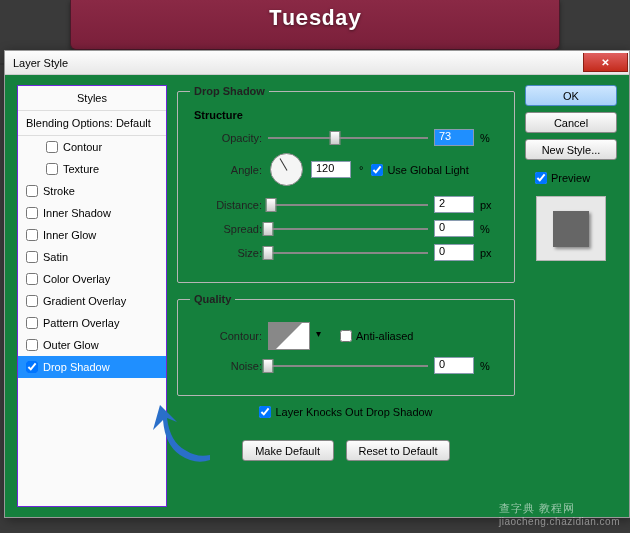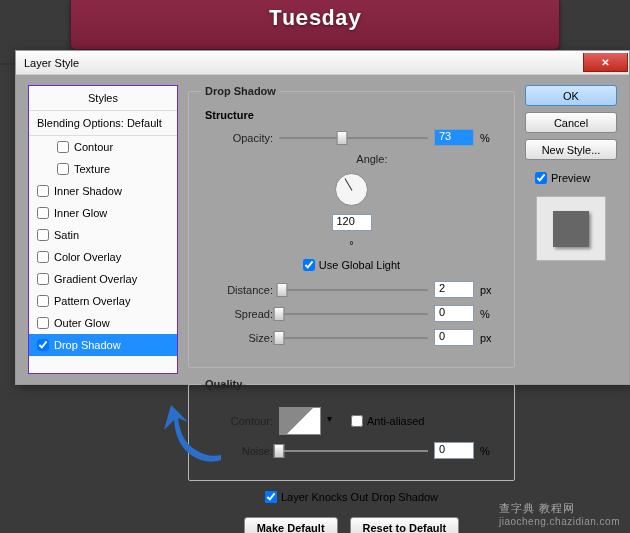--- a/index.html
+++ b/index.html
@@ -2,21 +2,21 @@
 <html><head>
 <meta charset="utf-8">
 <style>
 * { margin: 0; padding: 0; box-sizing: border-box; font-family: Tahoma, Arial, sans-serif; font-size: 11px; }
 body { background: #3a3a3a; width: 630px; height: 533px; position: relative; }
 
 .banner { position: relative; width: 100%; height: 65px; border-bottom: 2px solid #333; }
 .banner-inner { margin: 0 70px; height: 50px; background: linear-gradient(180deg, #8a2945, #7a1f3a); border-radius: 0 0 6px 6px; border: 1px solid #4a1a2a; border-top: none; box-shadow: 0 2px 4px rgba(0,0,0,.4); text-align: center; }
 .banner-text { color: #fff; font-size: 22px; font-weight: bold; line-height: 40px; text-shadow: 0 1px 3px rgba(0,0,0,.5); font-family: Liberation Mono, monospace; }
 
-.dialog { position: absolute; top: 50px; left: 15px; right: 0; height: 335px; background: #a3a3a3; border: 1px solid #999; box-shadow: 2px 2px 10px rgba(0,0,0,.4); }
+.dialog { position: absolute; top: 50px; left: 4px; right: 0; height: 468px; background: #15803d; border: 1px solid #999; box-shadow: 2px 2px 10px rgba(0,0,0,.4); }
 .titlebar { height: 24px; background: linear-gradient(180deg, #fdfdfd, #e8e8e8); border-bottom: 1px solid #ccc; display: flex; align-items: center; justify-content: space-between; padding-left: 8px; }
 .titlebar-close { width: 45px; height: 19px; background: linear-gradient(180deg, #e06060, #c42b1c); border: 1px solid #8a1f14; border-top: none; display: flex; align-items: center; justify-content: center; color: #fff; font-size: 10px; margin-right: 1px; }
 .titlebar-close::before { content: "✕"; font-weight: bold; }
 
 .body-area { display: flex; padding: 10px 12px; gap: 10px; height: calc(100% - 24px); position: relative; }
 
 .styles-panel { width: 150px; border: 1px solid #6d28d9; background: #fafafa; display: flex; flex-direction: column; }
 .styles-header { padding: 6px 8px; text-align: center; border-bottom: 1px solid #ddd; }
 .styles-subheader { padding: 6px 8px; border-bottom: 1px solid #ddd; }
 .style-item { padding: 5px 8px; display: flex; align-items: center; gap: 5px; cursor: pointer; }
@@ -35,31 +35,31 @@
 .slider-track { height: 2px; background: #888; flex: 1; position: relative; }
 .slider-thumb { position: absolute; width: 11px; height: 14px; background: linear-gradient(180deg,#fff,#ccc); border: 1px solid #888; top: -6px; transform: translateX(-50%); }
 .numeric { width: 40px; height: 17px; border: 1px solid #8a9bb0; background: #fff; padding: 0 4px; text-align: left; }
 .numeric.selected { background: #1f8fff; color: #fff; }
 .unit { width: 22px; }
 
 .mode-select { width: 110px; height: 19px; border: 1px solid #888; background: linear-gradient(180deg,#fff,#e5e5e5); display: flex; align-items: center; justify-content: space-between; padding: 0 4px; }
 .mode-select::after { content: "▼"; font-size: 8px; }
 .color-swatch { width: 42px; height: 20px; background: #000; border: 1px solid #666; }
 
-.angle-row { display: flex; align-items: center; margin: 7px 0 10px; gap: 8px; flex-direction: column; }
+.angle-row { display: flex; align-items: center; margin: 7px 0 10px; gap: 8px; }
 .angle-dial { width: 33px; height: 33px; border: 1px solid #888; border-radius: 50%; background: #f5f5f5; position: relative; }
 .angle-dial::after { content: ""; position: absolute; left: 50%; top: 50%; width: 14px; height: 1px; background: #333; transform-origin: left center; transform: rotate(-120deg); }
 
 .contour-swatch { width: 42px; height: 28px; border: 1px solid #888; background: linear-gradient(135deg, #888 49%, #fff 51%); position: relative; }
 .contour-swatch::after { content: "▾"; position: absolute; right: -12px; top: 5px; font-size: 10px; }
 
 .cb { display: flex; align-items: center; gap: 4px; }
 .cb input { width: 12px; height: 12px; }
 
-.btn-row { display: flex; gap: 12px; justify-content: center; margin-top: 14px; font-weight: bold; }
+.btn-row { display: flex; gap: 12px; justify-content: center; margin-top: 22px; }
 .btn { height: 21px; padding: 0 12px; min-width: 92px; border: 1px solid #888; border-radius: 3px; background: linear-gradient(180deg,#fdfdfd,#e0e0e0); display: inline-flex; align-items: center; justify-content: center; cursor: pointer; }
 
 .right-panel { width: 92px; display: flex; flex-direction: column; gap: 6px; align-items: stretch; }
 .btn-primary { border: 1px solid #4a88c7; background: linear-gradient(180deg,#cde6ff,#a8d0f8); }
 .preview-thumb { width: 70px; height: 65px; margin: 6px auto 0; border: 1px solid #b5b5b5; background: #e8e8e8; display: flex; align-items: center; justify-content: center; }
 .preview-inner { width: 36px; height: 36px; background: #666; box-shadow: 2px 2px 3px rgba(0,0,0,.4); }
 
 .arrow-svg { position: absolute; left: 140px; top: 325px; width: 80px; height: 70px; pointer-events: none; }
 
 .watermark { position: absolute; bottom: 6px; right: 10px; color: rgba(255,255,255,.55); font-size: 13px; letter-spacing: 1px; font-family: SimSun, sans-serif; }
@@ -86,20 +86,24 @@
       <div class="styles-header">Styles</div>
       <div class="styles-subheader">Blending Options: Default</div>
 
       <div class="style-item indent">
           <input type="checkbox" style="">
           <span>Contour</span>
         </div>
       <div class="style-item indent">
           <input type="checkbox" style="">
           <span>Texture</span>
+        </div>
+      <div class="style-item">
+          <input type="checkbox" style="">
+          <span>Stroke</span>
         </div>
       <div class="style-item">
           <input type="checkbox" style="">
           <span>Inner Shadow</span>
         </div>
       <div class="style-item">
           <input type="checkbox" style="">
           <span>Inner Glow</span>
         </div>
       <div class="style-item">

